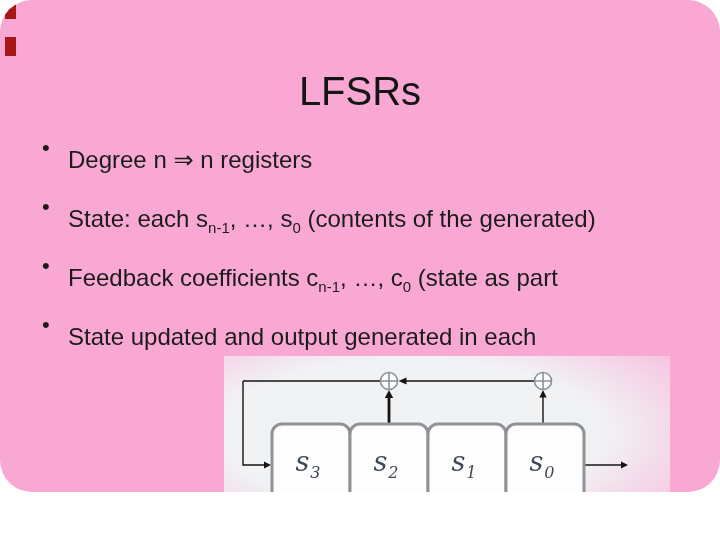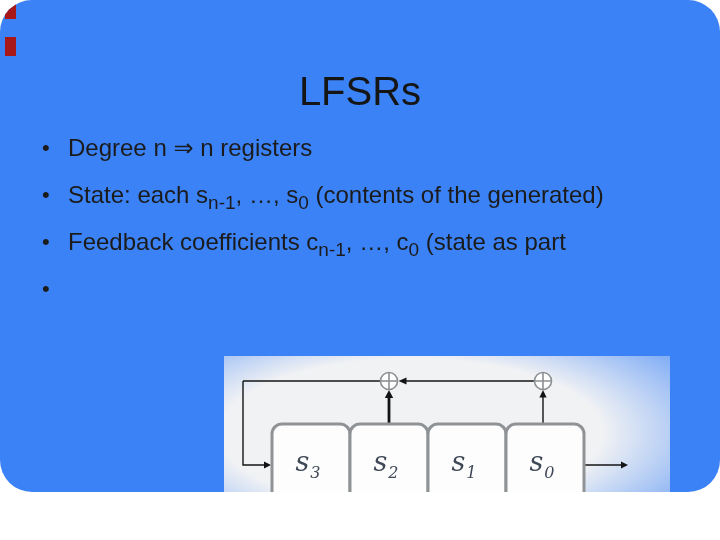--- a/index.html
+++ b/index.html
@@ -1,19 +1,19 @@
 <!DOCTYPE html>
 <html style="--marker-color: #a81818;"><head>
 <meta charset="utf-8">
 <style>
   html,body{margin:0;padding:0;background:#ffffff;}
   .slide{
     position:relative;
     width:720px;height:492px;
-    background:#3b82f6;
+    background:#f9a8d4;
     overflow:hidden;
     font-family:"Liberation Sans", sans-serif;
     color:#1b1b1b;
     border-radius:32px;
   }
   .edge-marker{
     position:absolute;left:5px;width:11px;
     background:var(--marker-color,#a81818);
   }
   .edge-marker.m1{top:4px;height:15px;}
@@ -30,23 +30,23 @@
     font-size:24px;line-height:38px;color:#1b1b1b;
   }
   .bullet-list li{
     display:flex;align-items:flex-start;
     margin:0 0 9px 0;padding:0;
   }
   .bullet{
     flex:0 0 26px;width:26px;
     font-size:22px;line-height:38px;color:#1b1b1b;
   }
-  .bullet-text{flex:1 1 auto;}
+  .bullet-text{flex:1 1 auto;margin-top:12px;}
   .bullet-text sub{
-    font-size:19px;line-height:0;
+    font-size:15px;line-height:0;
   }
   .figure-bg{
     position:absolute;left:224px;top:356px;width:446px;height:184px;
     background:radial-gradient(ellipse 95% 90% at 42% 42%, #f1f2f4 45%, rgba(255,255,255,0) 96%);
   }
   .diagram{
     position:absolute;left:220px;top:355px;width:430px;height:190px;
   }
   .reg-label{
     font-family:"DejaVu Serif", serif;
@@ -74,21 +74,21 @@
       <li>
         <span class="bullet">•</span>
         <span class="bullet-text"><span>State: each s</span><sub>n-1</sub><span>, …, s</span><sub>0</sub><span> (contents of the generated)</span></span>
       </li>
       <li>
         <span class="bullet">•</span>
         <span class="bullet-text"><span>Feedback coefficients c</span><sub>n-1</sub><span>, …, c</span><sub>0</sub><span> (state as part</span><br></span>
       </li>
       <li>
         <span class="bullet">•</span>
-        <span class="bullet-text"><br></span>
+        <span class="bullet-text"><span>State updated and output generated in each</span><br></span>
       </li>
     </ul>
 
   <div class="figure-bg"></div>
 
   <svg class="diagram" viewBox="0 0 430 190" xmlns="http://www.w3.org/2000/svg">
 
     <g stroke="#141414" stroke-width="1.4" fill="none">
 
       <path d="M23,26 L160.5,26"></path>

